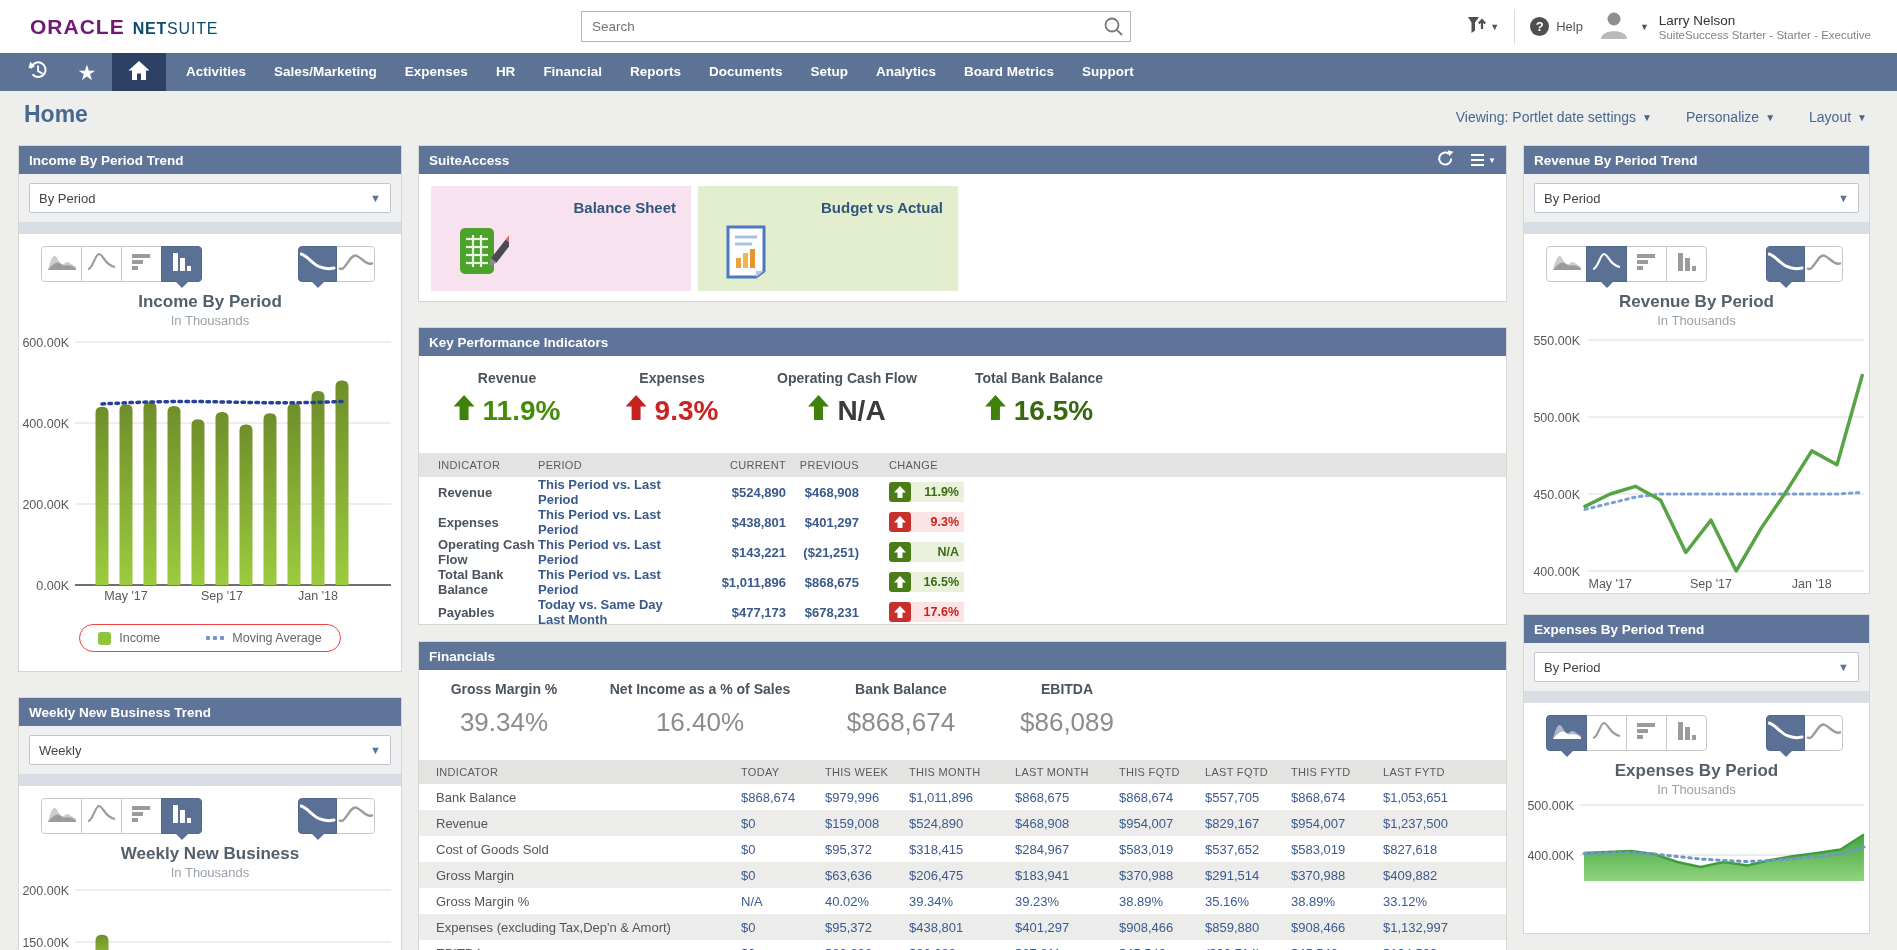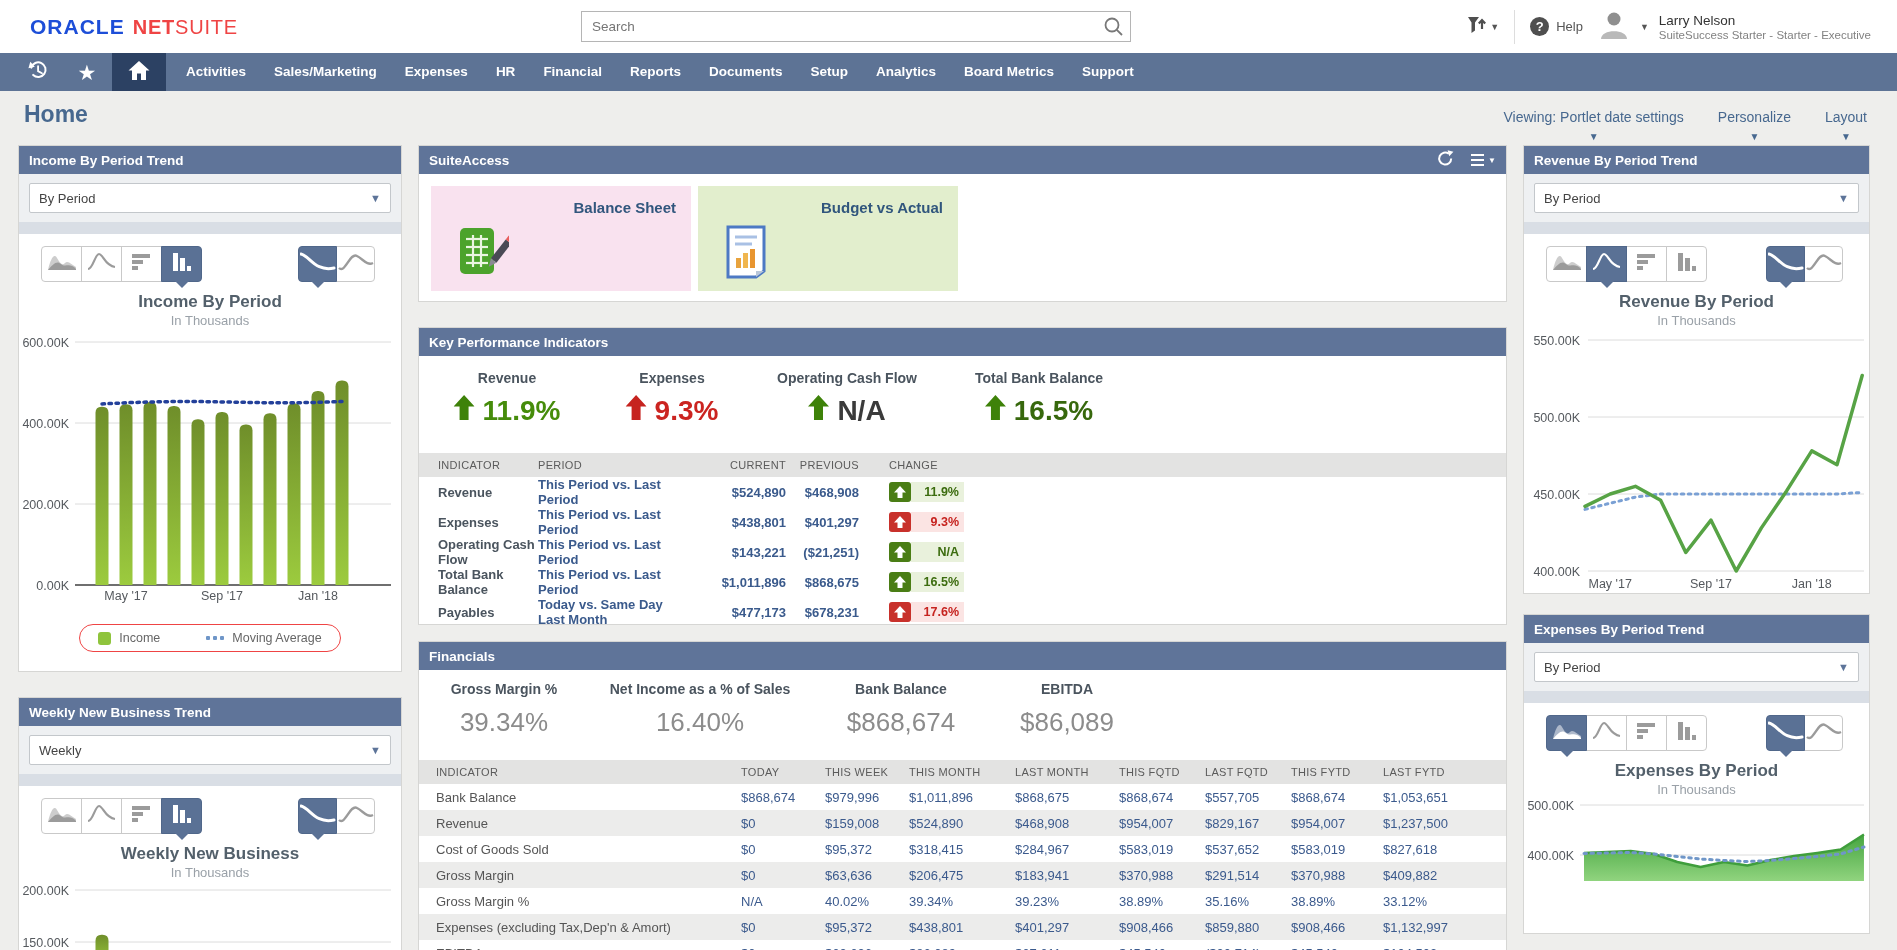--- a/index.html
+++ b/index.html
@@ -1,22 +1,22 @@
 <!DOCTYPE html>
 <html><head>
 <meta charset="utf-8">
 <style>
   html,body{margin:0;padding:0;background:#dcdcda;}
   .page{position:relative;width:1897px;height:950px;background:#eeeeec;overflow:hidden;
         font-family:"Liberation Sans",sans-serif;-webkit-font-smoothing:antialiased;}
   
   .topbar{position:absolute;top:0;left:0;width:100%;height:53px;background:#fff;}
   .logo{position:absolute;left:30px;top:15px;display:flex;align-items:baseline;gap:8px;cursor:pointer;}
-  .logo-oracle{color:#1d4ed8;font-weight:bold;font-size:21px;letter-spacing:1px;}
-  .logo-ns{font-size:20px;color:#ef4444;letter-spacing:.8px;}
+  .logo-oracle{color:#701a75;font-weight:bold;font-size:21px;letter-spacing:1px;}
+  .logo-ns{font-size:16px;color:#0c4a6e;letter-spacing:.8px;}
   .search-wrap{position:absolute;left:575px;top:11px;width:550px;height:31px;padding-left:6px;}
   .search-input{width:100%;height:100%;box-sizing:border-box;border:1px solid #b5b5b5;padding:0 36px 0 10px;
                 font-family:"Liberation Sans",sans-serif;font-size:13.5px;color:#555;background:#fff;outline:none;}
   .search-icon{position:absolute;right:7px;top:5px;cursor:pointer;}
   .topright{position:absolute;right:26px;top:0;height:53px;display:flex;align-items:center;gap:15px;}
   .tr-divider{width:1px;height:34px;background:#ddd;}
   .iconbtn{display:flex;align-items:center;gap:3px;cursor:pointer;}
   .caret{color:#555;font-size:9px;}
   .help{display:flex;align-items:center;gap:7px;color:#555;font-size:13px;cursor:pointer;}
   .help-circle{width:19px;height:19px;border-radius:50%;background:#4f4f4f;color:#fff;font-size:13px;
@@ -29,21 +29,21 @@
   .nav-ic{width:50px;display:flex;align-items:center;justify-content:center;cursor:pointer;}
   .nav-ic.first{margin-left:12px;}
   .star{font-size:21px;line-height:1;}
   .nav-home{width:54px;background:#2c4163;display:flex;align-items:center;justify-content:center;cursor:pointer;}
   .nav-links{display:flex;margin-left:6px;}
   .nav-item{padding:0 14px;line-height:38px;font-size:13.5px;font-weight:bold;cursor:pointer;white-space:nowrap;}
   
   .heading-row{position:absolute;top:91px;left:0;width:100%;height:54px;}
   .page-title{position:absolute;left:24px;top:10px;font-size:23px;font-weight:bold;color:#47688f;}
   .head-links{position:absolute;right:30px;top:18px;display:flex;gap:34px;font-size:14px;color:#47688f;}
-  .head-link{display:flex;gap:6px;align-items:center;cursor:pointer;flex-direction:column;}
+  .head-link{display:flex;gap:6px;align-items:center;cursor:pointer;}
   .head-caret{font-size:10px;}
   
   .main{position:absolute;top:145px;left:18px;display:flex;gap:16px;align-items:flex-start;}
   .col-left{width:384px;}.col-mid{width:1089px;}.col-right{width:347px;}
   .portlet{background:#fff;border:1px solid #d6d6d4;box-sizing:border-box;overflow:hidden;}
   .portlet-header{height:28px;background:#5f7499;color:#fff;display:flex;align-items:center;
                   padding:0 10px;font-size:13.5px;font-weight:bold;cursor:pointer;}
   .ph-icons{margin-left:auto;display:flex;gap:17px;align-items:center;}
   .mt25{margin-top:25px;}.mt20{margin-top:20px;}.mt16{margin-top:16px;}
   

